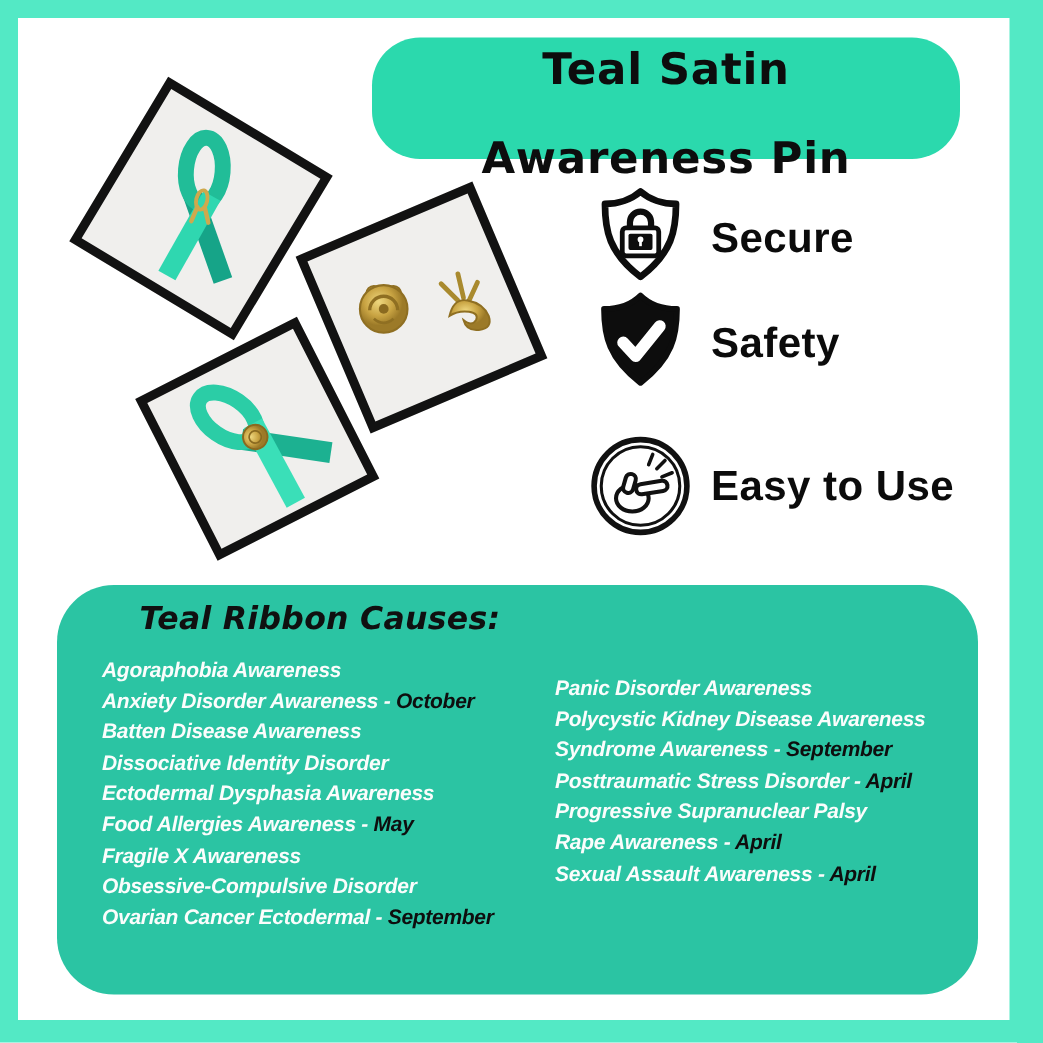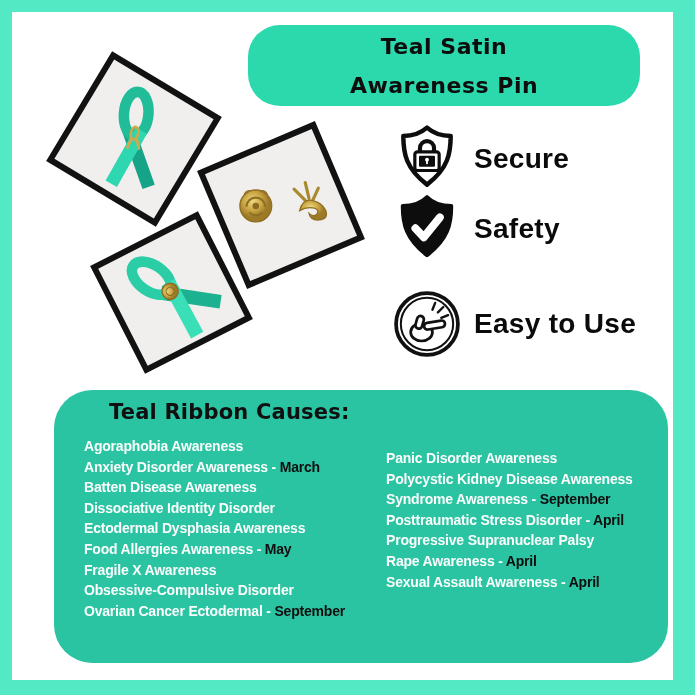--- a/index.html
+++ b/index.html
@@ -13,22 +13,23 @@
     background:#ffffff;
   }
   
   .title-box{
     position:absolute;left:248px;top:25px;width:392px;height:81px;
     background:#2BD9AD;border-radius:32px;
     display:flex;flex-direction:column;align-items:center;justify-content:center;
   }
   .title-line{
     font-family:"DejaVu Sans",sans-serif;font-weight:800;
-    font-size:22px;line-height:39px;color:#0d0d0d;letter-spacing:.5px;
+    font-size:29px;line-height:39px;color:#0d0d0d;letter-spacing:.5px;
     white-space:nowrap;
+    margin-top:20px;
   }
   
   .photo{
     position:absolute;box-sizing:border-box;background:#f0efed;
     border:6px solid #121212;display:flex;align-items:center;justify-content:center;
   }
   #photo1{left:70px;top:75px;width:128px;height:128px;transform:rotate(31deg);z-index:1;}
   #photo2{left:217px;top:141px;width:128px;height:128px;transform:rotate(-23deg);z-index:2;}
   #photo3{left:111px;top:232px;width:121px;height:121px;transform:rotate(-27deg);z-index:3;}
   #photo1 svg{transform:rotate(-26deg);}
@@ -40,22 +41,22 @@
     display:flex;align-items:center;gap:12px;
   }
   #feature-1{top:122px;} #feature-2{top:192px;} #feature-3{top:287px;}
   .feature-icon{width:70px;height:74px;display:flex;align-items:center;justify-content:center;flex:0 0 auto;}
   .feature-label{
     font-family:Liberation Sans, sans-serif;font-weight:800;font-size:28px;
     color:#0b0b0b;white-space:nowrap;letter-spacing:.3px;
   }
   
   .panel{
-    position:absolute;left:54px;top:390px;width:614px;height:273px;
-    background:#2BC4A3;border-radius:38px;
+    position:absolute;left:38px;top:390px;width:614px;height:273px;
+    background:#2BC4A3;border-radius:38px;font-style:italic;
   }
   .panel-heading{
     position:absolute;left:55px;top:10px;
     font-family:"DejaVu Sans",sans-serif;font-weight:800;
     font-size:21px;color:#101010;letter-spacing:.2px;
   }
   .col{position:absolute;}
   .col-left{left:30px;top:46px;}
   .col-right{left:332px;top:58px;}
   .cause-line{
@@ -165,21 +166,21 @@
       <rect x="37" y="37" width="10" height="19" rx="5" fill="#ffffff" stroke="#111111" stroke-width="4" transform="rotate(16 37 37)"></rect>
     </svg>
   </div>
   <div class="feature-label">Easy to Use</div>
 </div>
 
 <div class="panel">
   <div class="panel-heading">Teal Ribbon Causes:</div>
   <div class="col col-left" id="causes-left">
       <div class="cause-line"><span class="cause-name">Agoraphobia Awareness</span></div>
-      <div class="cause-line"><span class="cause-name">Anxiety Disorder Awareness</span><span class="cause-sep"> - </span><span class="cause-month">March</span></div>
+      <div class="cause-line"><span class="cause-name">Anxiety Disorder Awareness</span><span class="cause-sep"> - </span><span class="cause-month">October</span></div>
       <div class="cause-line"><span class="cause-name">Batten Disease Awareness</span></div>
       <div class="cause-line"><span class="cause-name">Dissociative Identity Disorder</span></div>
       <div class="cause-line"><span class="cause-name">Ectodermal Dysphasia Awareness</span></div>
       <div class="cause-line"><span class="cause-name">Food Allergies Awareness</span><span class="cause-sep"> - </span><span class="cause-month">May</span></div>
       <div class="cause-line"><span class="cause-name">Fragile X Awareness</span></div>
       <div class="cause-line"><span class="cause-name">Obsessive-Compulsive Disorder</span></div>
       <div class="cause-line"><span class="cause-name">Ovarian Cancer Ectodermal</span><span class="cause-sep"> - </span><span class="cause-month">September</span></div>
     </div>
   <div class="col col-right" id="causes-right">
       <div class="cause-line"><span class="cause-name">Panic Disorder Awareness</span></div>

